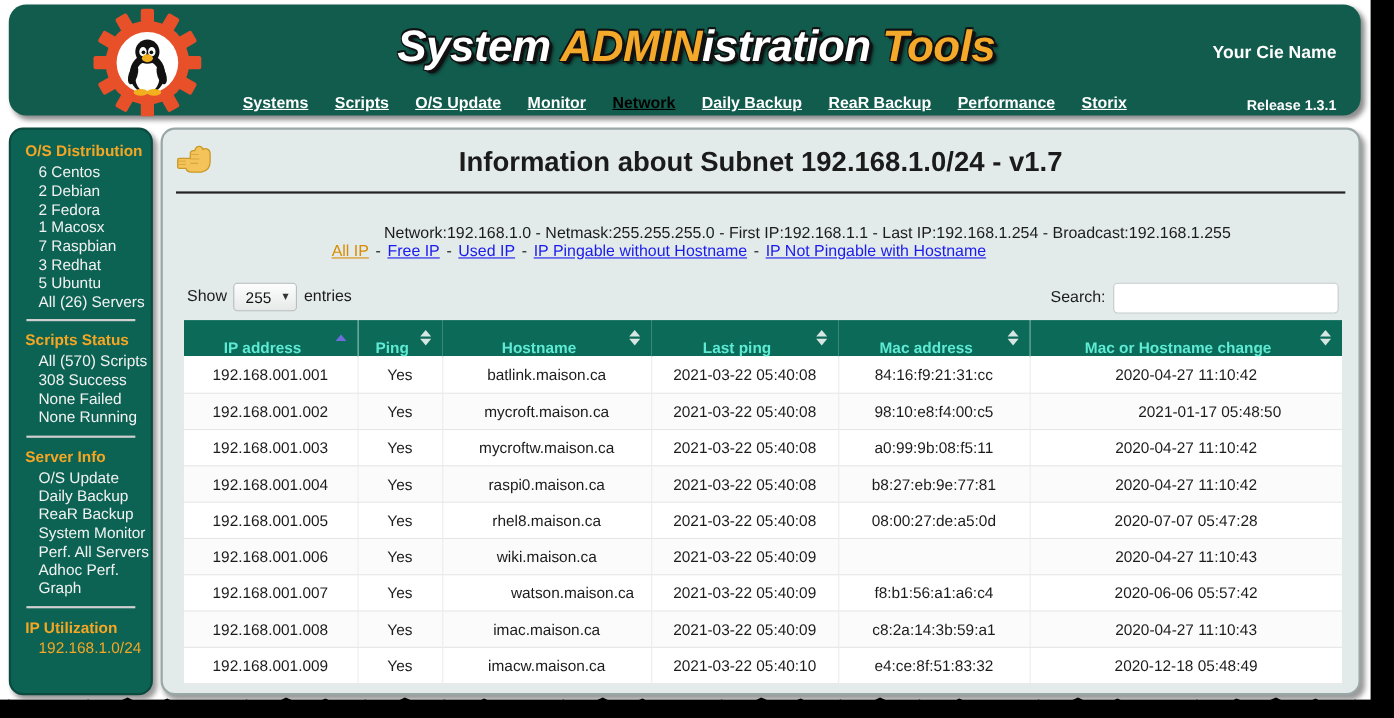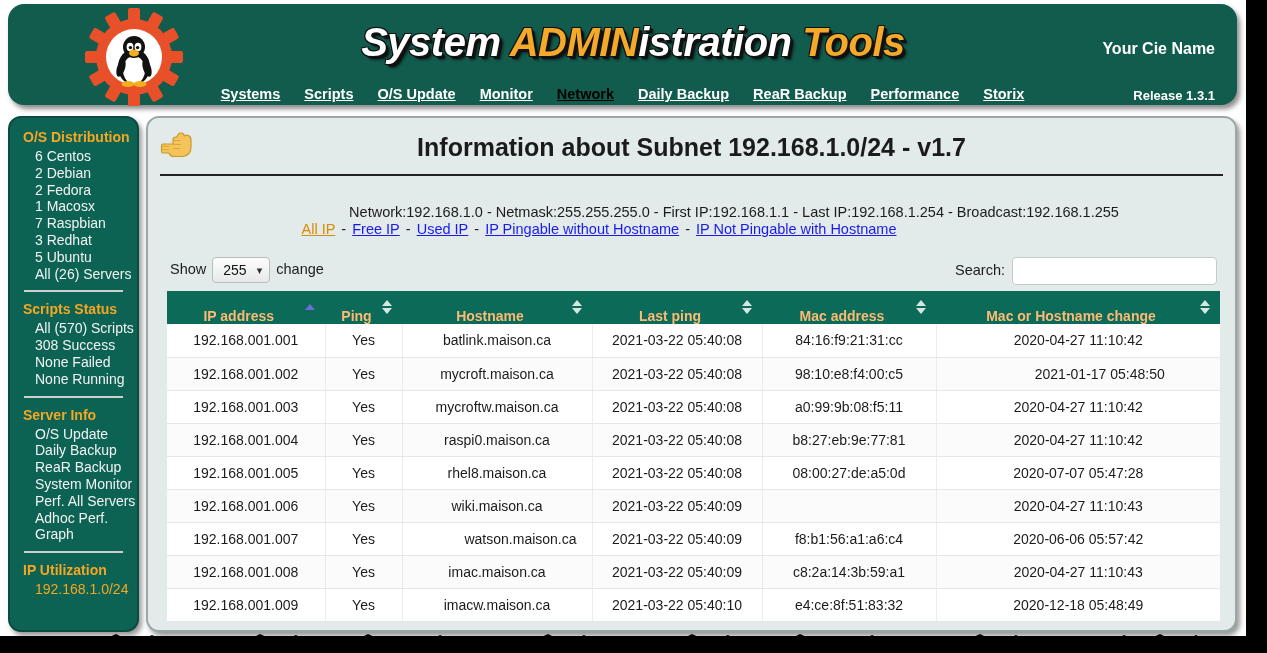--- a/index.html
+++ b/index.html
@@ -246,21 +246,21 @@
     overflow: hidden;
   }
   table.dt {
     width: 1053px;
     border-collapse: collapse;
     table-layout: fixed;
     background: #fff;
   }
   table.dt thead th {
     background: #0b6a58;
-    color: #fdba74;
+    color: #5eead4;
     font-size: 14px;
     font-weight: bold;
     height: 33px;
     padding: 16px 22px 0 8px;
     text-align: center;
     position: relative;
     border-right: 1px solid #0b6a58;
     white-space: nowrap;
     cursor: pointer;
   }
@@ -414,21 +414,21 @@
           </g>
         </svg>
       </div>
 
       <div class="page-title">Information about Subnet 192.168.1.0/24 - v1.7</div>
       <div class="rule"></div>
       <div class="netinfo">Network:192.168.1.0 - Netmask:255.255.255.0 - First IP:192.168.1.1 - Last IP:192.168.1.254 - Broadcast:192.168.1.255</div>
       <div class="links" id="filter-links"><a class="cur">All IP</a><span class="sep"> - </span><a>Free IP</a><span class="sep"> - </span><a>Used IP</a><span class="sep"> - </span><a>IP Pingable without Hostname</a><span class="sep"> - </span><a>IP Not Pingable with Hostname</a></div>
 
       <div class="ctl-show">
-        <span>Show</span><span class="sel"><span>255</span><span class="chev">▾</span></span><span>change</span>
+        <span>Show</span><span class="sel"><span>255</span><span class="chev">▾</span></span><span>entries</span>
       </div>
 
       <div class="ctl-search">
         <span>Search:</span><input type="text" placeholder="" value="" style="">
       </div>
 
       <div class="tbl-wrap">
         <table class="dt">
           <thead>
             <tr id="thead-row">

